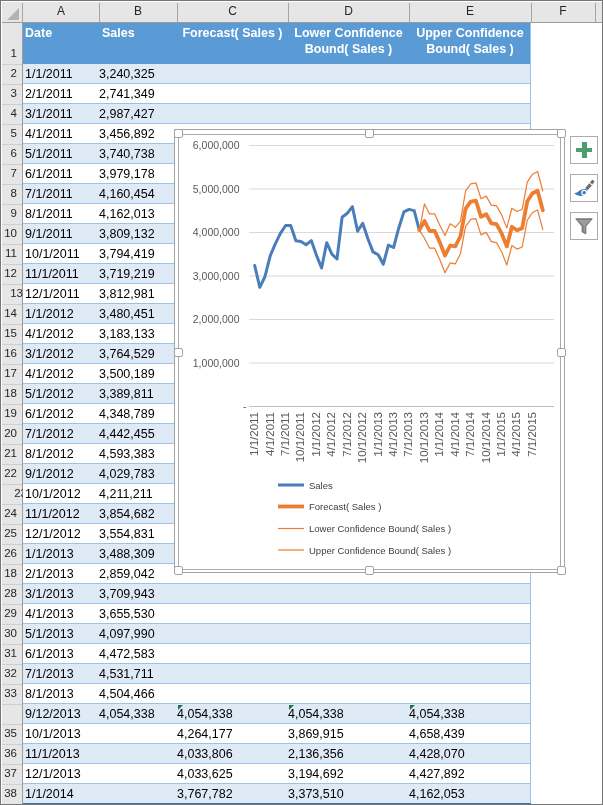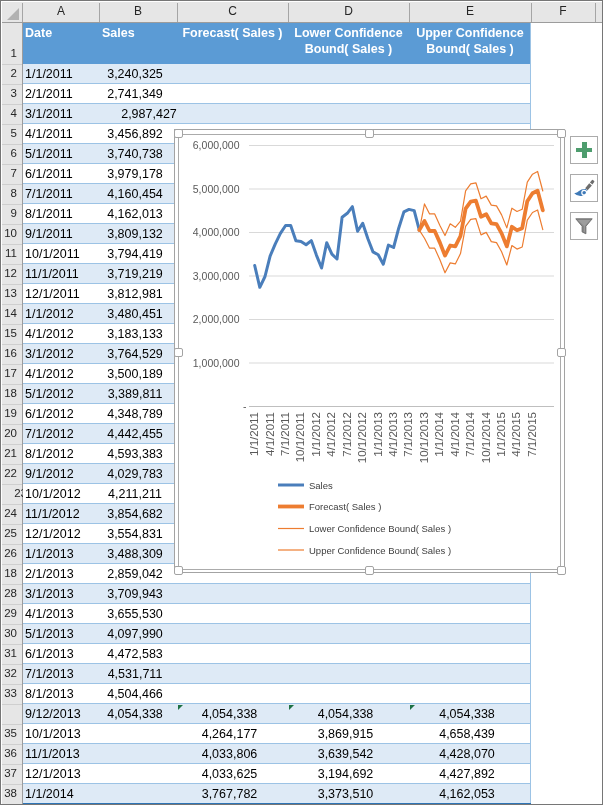--- a/index.html
+++ b/index.html
@@ -5,21 +5,21 @@
 body{font-family:"Liberation Sans",sans-serif;width:603px;height:805px;overflow:hidden}
 #page{position:relative;width:603px;height:805px;background:#fff;border:1px solid #767676;overflow:hidden}
 .abs{position:absolute}
 .hdrbg{background:#e6e6e6}
 .hl{font-size:12px;color:#262626;text-align:center}
 .sep{background:#a5a5a5}
 .rowsep{background:#cfcfcf}
 .rown{font-size:11.5px;color:#262626;text-align:right;padding-right:4px}
 .cell{font-size:12.5px;color:#000;line-height:20px;white-space:nowrap}
 .thead{color:#fff;font-weight:bold;font-size:12.5px;line-height:15.5px;padding-top:3px}
-.num{text-align:center;padding-right:5px}
+.num{text-align:left;padding-right:5px}
 .gtri{position:absolute;width:0;height:0;border-left:5px solid #1e7145;border-bottom:5px solid transparent}
 </style></head>
 <body>
 <div id="page">
     <div class="abs hdrbg" style="left:1px;top:1px;width:601px;height:20px"></div>
     <div class="abs" style="left:1px;top:21px;width:601px;height:1px;background:#9c9c9c"></div>
     <div class="abs" style="left:6px;top:7px;width:0;height:0;border-bottom:12px solid #b2b2b2;border-left:12px solid transparent"></div>
     <div class="abs sep" style="left:21px;top:2px;width:1px;height:19px"></div>
     <div class="abs sep" style="left:98px;top:2px;width:1px;height:19px"></div>
     <div class="abs sep" style="left:176px;top:2px;width:1px;height:19px"></div>
@@ -52,21 +52,21 @@
     <div class="abs rown" style="left:1px;top:186px;width:19px;height:16px">8</div>
     <div class="abs rowsep" style="left:1px;top:203px;width:20px;height:1px"></div>
     <div class="abs rown" style="left:1px;top:206px;width:19px;height:16px">9</div>
     <div class="abs rowsep" style="left:1px;top:223px;width:20px;height:1px"></div>
     <div class="abs rown" style="left:1px;top:226px;width:19px;height:16px">10</div>
     <div class="abs rowsep" style="left:1px;top:243px;width:20px;height:1px"></div>
     <div class="abs rown" style="left:1px;top:246px;width:19px;height:16px">11</div>
     <div class="abs rowsep" style="left:1px;top:263px;width:20px;height:1px"></div>
     <div class="abs rown" style="left:1px;top:266px;width:19px;height:16px">12</div>
     <div class="abs rowsep" style="left:1px;top:283px;width:20px;height:1px"></div>
-    <div class="abs rown" style="left:1px;top:286px;width:19px;height:16px">13</div>
+    <div class="abs rown" style="left:7px;top:286px;width:19px;height:16px">13</div>
     <div class="abs rowsep" style="left:1px;top:303px;width:20px;height:1px"></div>
     <div class="abs rown" style="left:1px;top:306px;width:19px;height:16px">14</div>
     <div class="abs rowsep" style="left:1px;top:323px;width:20px;height:1px"></div>
     <div class="abs rown" style="left:1px;top:326px;width:19px;height:16px">15</div>
     <div class="abs rowsep" style="left:1px;top:343px;width:20px;height:1px"></div>
     <div class="abs rown" style="left:1px;top:346px;width:19px;height:16px">16</div>
     <div class="abs rowsep" style="left:1px;top:363px;width:20px;height:1px"></div>
     <div class="abs rown" style="left:1px;top:366px;width:19px;height:16px">17</div>
     <div class="abs rowsep" style="left:1px;top:383px;width:20px;height:1px"></div>
     <div class="abs rown" style="left:1px;top:386px;width:19px;height:16px">18</div>
@@ -117,21 +117,21 @@
     <div class="abs thead" style="left:287px;top:22px;width:121px;text-align:center">Lower Confidence Bound( Sales )</div>
     <div class="abs thead" style="left:408px;top:22px;width:122px;text-align:center">Upper Confidence Bound( Sales )</div>
     <div class="abs" style="left:22px;top:63px;width:508px;height:20px;background:#deeaf6;border-bottom:1px solid #9cc3e5"></div>
     <div class="abs cell" style="left:24px;top:63px;width:72px">1/1/2011</div>
     <div class="abs cell num" style="left:98px;top:63px;width:77px">3,240,325</div>
     <div class="abs" style="left:22px;top:83px;width:508px;height:20px;background:#ffffff;border-bottom:1px solid #9cc3e5"></div>
     <div class="abs cell" style="left:24px;top:83px;width:72px">2/1/2011</div>
     <div class="abs cell num" style="left:98px;top:83px;width:77px">2,741,349</div>
     <div class="abs" style="left:22px;top:103px;width:508px;height:20px;background:#deeaf6;border-bottom:1px solid #9cc3e5"></div>
     <div class="abs cell" style="left:24px;top:103px;width:72px">3/1/2011</div>
-    <div class="abs cell num" style="left:112px;top:103px;width:77px">2,987,427</div>
+    <div class="abs cell num" style="left:98px;top:103px;width:77px">2,987,427</div>
     <div class="abs" style="left:22px;top:123px;width:508px;height:20px;background:#ffffff;border-bottom:1px solid #9cc3e5"></div>
     <div class="abs cell" style="left:24px;top:123px;width:72px">4/1/2011</div>
     <div class="abs cell num" style="left:98px;top:123px;width:77px">3,456,892</div>
     <div class="abs" style="left:22px;top:143px;width:508px;height:20px;background:#deeaf6;border-bottom:1px solid #9cc3e5"></div>
     <div class="abs cell" style="left:24px;top:143px;width:72px">5/1/2011</div>
     <div class="abs cell num" style="left:98px;top:143px;width:77px">3,740,738</div>
     <div class="abs" style="left:22px;top:163px;width:508px;height:20px;background:#ffffff;border-bottom:1px solid #9cc3e5"></div>
     <div class="abs cell" style="left:24px;top:163px;width:72px">6/1/2011</div>
     <div class="abs cell num" style="left:98px;top:163px;width:77px">3,979,178</div>
     <div class="abs" style="left:22px;top:183px;width:508px;height:20px;background:#deeaf6;border-bottom:1px solid #9cc3e5"></div>
@@ -219,21 +219,21 @@
     <div class="abs cell num" style="left:287px;top:703px;width:120px">4,054,338</div>
     <div class="abs cell num" style="left:408px;top:703px;width:121px">4,054,338</div>
     <div class="abs" style="left:22px;top:723px;width:508px;height:20px;background:#ffffff;border-bottom:1px solid #9cc3e5"></div>
     <div class="abs cell" style="left:24px;top:723px;width:72px">10/1/2013</div>
     <div class="abs cell num" style="left:176px;top:723px;width:110px">4,264,177</div>
     <div class="abs cell num" style="left:287px;top:723px;width:120px">3,869,915</div>
     <div class="abs cell num" style="left:408px;top:723px;width:121px">4,658,439</div>
     <div class="abs" style="left:22px;top:743px;width:508px;height:20px;background:#deeaf6;border-bottom:1px solid #9cc3e5"></div>
     <div class="abs cell" style="left:24px;top:743px;width:72px">11/1/2013</div>
     <div class="abs cell num" style="left:176px;top:743px;width:110px">4,033,806</div>
-    <div class="abs cell num" style="left:287px;top:743px;width:120px">3,639,542</div>
+    <div class="abs cell num" style="left:287px;top:743px;width:120px">2,136,356</div>
     <div class="abs cell num" style="left:408px;top:743px;width:121px">4,428,070</div>
     <div class="abs" style="left:22px;top:763px;width:508px;height:20px;background:#ffffff;border-bottom:1px solid #9cc3e5"></div>
     <div class="abs cell" style="left:24px;top:763px;width:72px">12/1/2013</div>
     <div class="abs cell num" style="left:176px;top:763px;width:110px">4,033,625</div>
     <div class="abs cell num" style="left:287px;top:763px;width:120px">3,194,692</div>
     <div class="abs cell num" style="left:408px;top:763px;width:121px">4,427,892</div>
     <div class="abs" style="left:22px;top:783px;width:508px;height:20px;background:#deeaf6;border-bottom:1px solid #9cc3e5"></div>
     <div class="abs cell" style="left:24px;top:783px;width:72px">1/1/2014</div>
     <div class="abs cell num" style="left:176px;top:783px;width:110px">3,767,782</div>
     <div class="abs cell num" style="left:287px;top:783px;width:120px">3,373,510</div>

